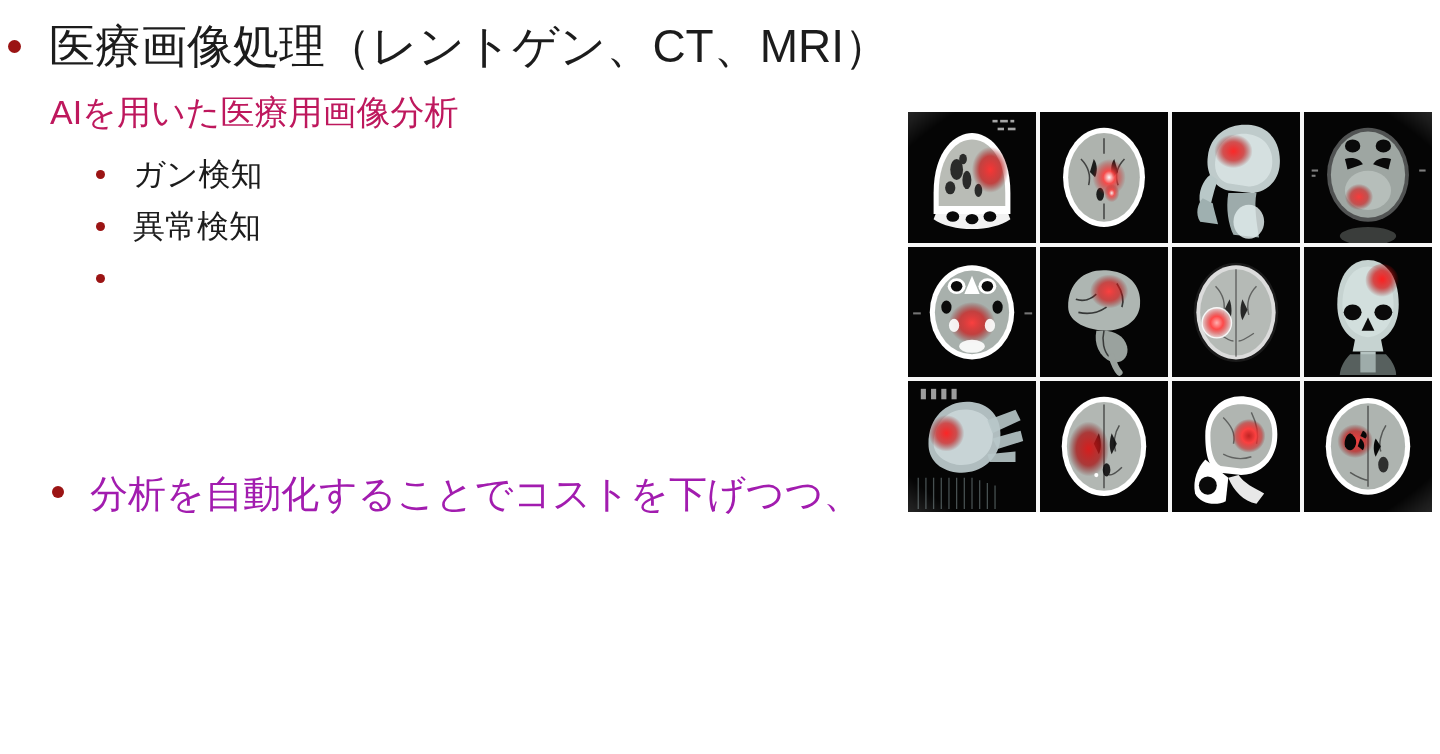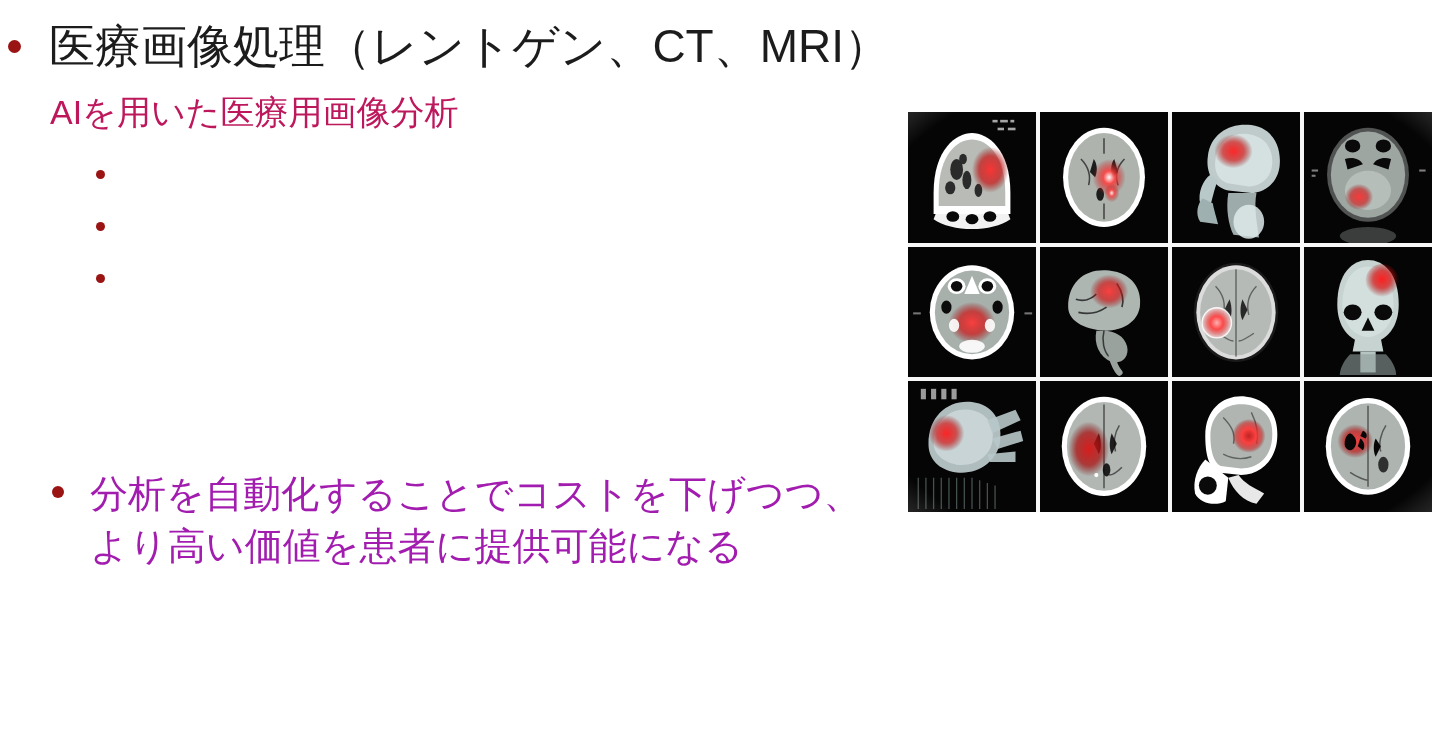--- a/index.html
+++ b/index.html
@@ -155,34 +155,35 @@
     <div class="l1-row" id="title-row">
       <span class="l1-bullet"></span>
       <span class="l1-text">医療画像処理（レントゲン、CT、MRI）</span>
     </div>
 
     <div id="subtitle">AIを用いた医療用画像分析</div>
 
     <div class="l2-list">
       <div class="l2-item">
         <span class="l2-bullet"></span>
+        <span class="l2-text">ガン検知</span>
       </div>
       <div class="l2-item">
         <span class="l2-bullet"></span>
+        <span class="l2-text">異常検知</span>
       </div>
       <div class="l2-item">
         <span class="l2-bullet"></span>
       </div>
     </div>
 
     <div class="l1-row" id="closing-row">
       <span class="l1-bullet"></span>
       <div class="closing-lines">
         <div class="closing-line">分析を自動化することでコストを下げつつ、</div>
-        <div class="closing-line">より高い価値を患者に提供可能になる</div>
       </div>
     </div>
 
   </div>
 
   <div class="montage-wrap">
     <div class="montage">
 
       <div class="scan">
         <svg viewBox="0 0 100 100" preserveAspectRatio="none" aria-hidden="true">

